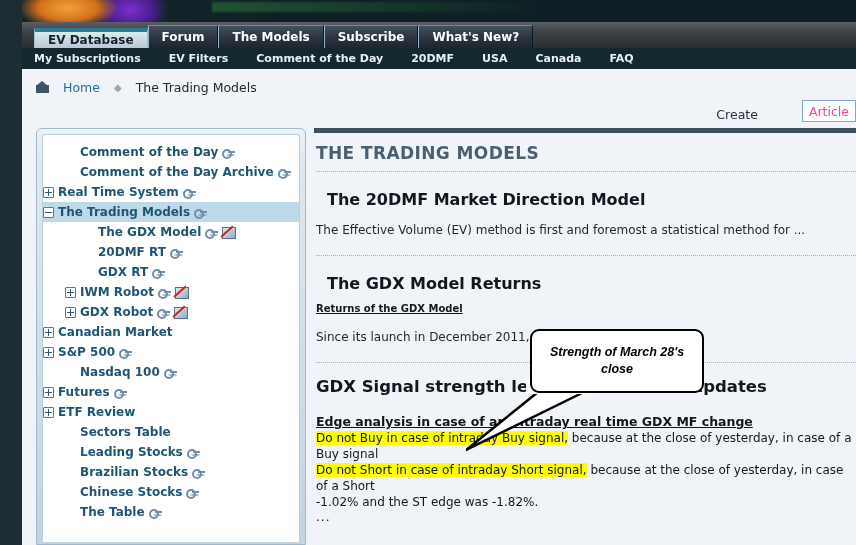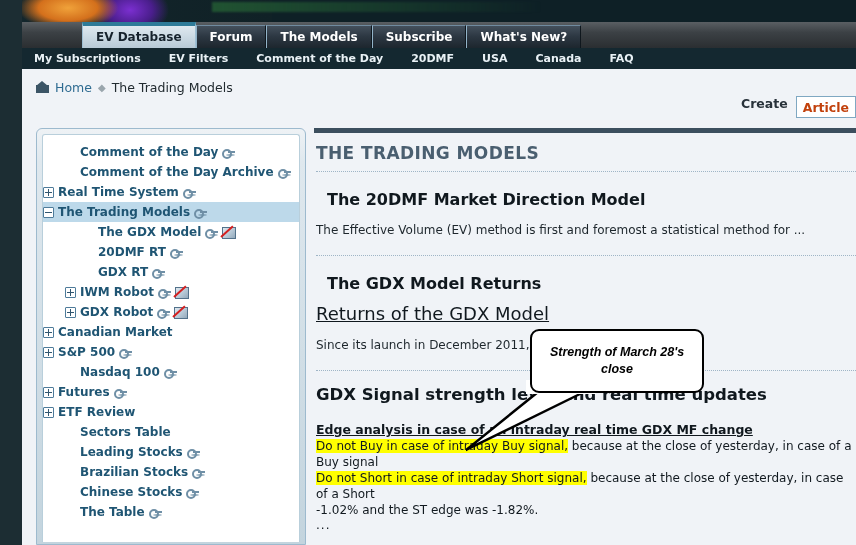--- a/index.html
+++ b/index.html
@@ -49,73 +49,72 @@
     padding: 0 13px;
     display: flex; align-items: center; justify-content: center;
     font-size: 12px; font-weight: bold; color: #ffffff;
     background: linear-gradient(180deg, #44505c 0%, #2c3742 48%, #1d262e 100%);
     border-left: 1px solid #93b4c9; border-right: 1px solid #0f171d;
     border-top: 1px solid #6f8ba0;
     cursor: pointer;
     white-space: nowrap;
   }
   .tab.active {
-    height: 26px;
+    height: 20px;
     color: #16222c;
     background: linear-gradient(180deg, #dfe9ef 0%, #c9d8e2 55%, #b7c9d6 100%);
     border-left: 1px solid #9fc0d4; border-right: 1px solid #9fc0d4;
     border-top: 4px solid #2e7b98;
-    margin-left: 48px;
   }
 
   
   .subnav {
     position: absolute; left: 22px; top: 48px; width: 834px; height: 21px;
     background: #142830;
     display: flex; align-items: center; padding-left: 12px; gap: 28px;
   }
   .subnav a {
     font-size: 11px; font-weight: bold; color: #e9f1f5; text-decoration: none;
     white-space: nowrap; cursor: pointer;
   }
 
   
   .crumbbar {
     position: absolute; left: 22px; top: 69px; width: 834px; height: 36px;
     background: #f0f3f7;
-    display: flex; align-items: center; padding-left: 14px; gap: 6px;
+    display: flex; align-items: center; padding-left: 14px; gap: 14px;
   }
   .home-icon { width: 13px; height: 12px; position: relative; display: inline-block; }
   .home-icon:before {
     content:""; position:absolute; left:0; top:4px; width:13px; height:8px;
     background:#3c5566;
   }
   .home-icon:after {
     content:""; position:absolute; left:0px; top:0px;
     border-left:6.5px solid transparent; border-right:6.5px solid transparent;
     border-bottom:5px solid #3c5566;
   }
   .crumb-link { font-size: 12.5px; color: #2e6b91; text-decoration: none; cursor: pointer; }
   .crumb-sep { color:#9aa6ad; font-size:10px; }
   .crumb-cur { font-size: 12.5px; color: #222b30; }
 
   
   .create-row {
     position: absolute; right: 0px; top: 96px; height: 26px;
-    display: flex; align-items: flex-start; gap: 8px; font-weight: bold;
+    display: flex; align-items: flex-end; 
   }
   .create-label { font-size: 12.5px; color: #28323a; }
   .create-select {
     height: 22px; padding: 0 6px; min-width: 38px;
     display:flex; align-items:center;
-    font-size: 12.5px; color:#c2410c;
+    font-size: 12.5px; color:#ec4899;
     background: #ffffff;
     border: 1px solid #7fa8c2;
     cursor: pointer;
-    overflow:hidden; white-space:nowrap;
+    overflow:hidden; white-space:nowrap;margin-left:44px;
   }
 
   
   .sidebar-wrap {
     position: absolute; left: 36px; top: 128px; width: 270px; height: 417px;
   }
   .sidebar-outer {
     width: 270px; height: 417px;
     background: linear-gradient(180deg, #eef2f5 0%, #dfe8ee 8%, #c3d4de 100%);
     border: 1px solid #9dbace;
@@ -196,21 +195,21 @@
   .hr-dotted { border-top: 1px dotted #9fb5c6; height:0; margin: 0 0 0 2px; }
   .sec-h2 {
     font-size: 16px; font-weight: bold; color:#10181e;
     padding: 18px 0 0 2px;
     margin-left: 11px;
   }
   .sec-p {
     font-size: 12px; color:#1d262c; padding: 14px 0 18px 2px;
   }
   .sec-h3-link {
-    font-size: 18px; font-weight: normal; color:#10181e;
+    font-size: 10px; font-weight: bold; color:#10181e;
     text-decoration: underline; padding: 10px 0 0 2px; cursor:pointer; display:inline-block;
   }
   .sec-h2b {
     font-size: 16.5px; font-weight: bold; color:#10181e;
     padding: 14px 0 0 2px; white-space: nowrap;
   }
   .edge-h {
     font-size: 12.5px; font-weight: bold; color:#10181e;
     text-decoration: underline; padding: 8px 0 1px 2px; cursor:pointer; display:block;
   }

